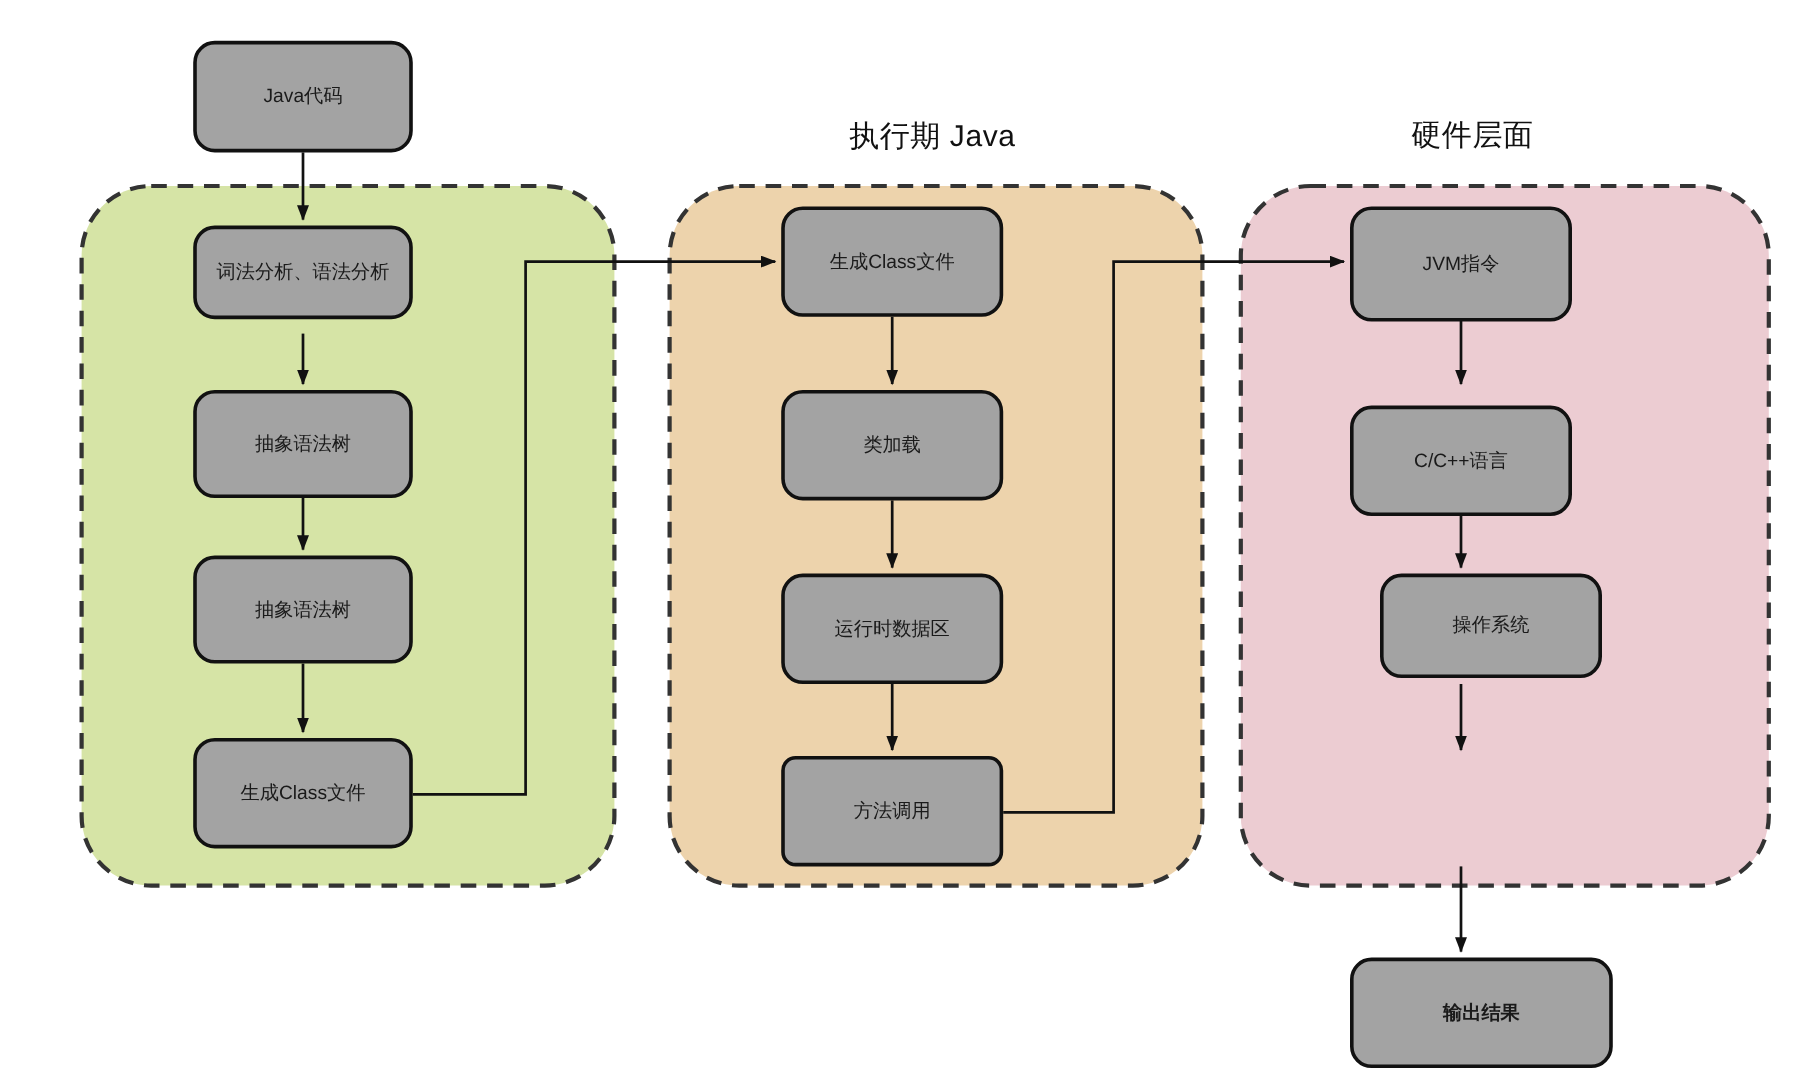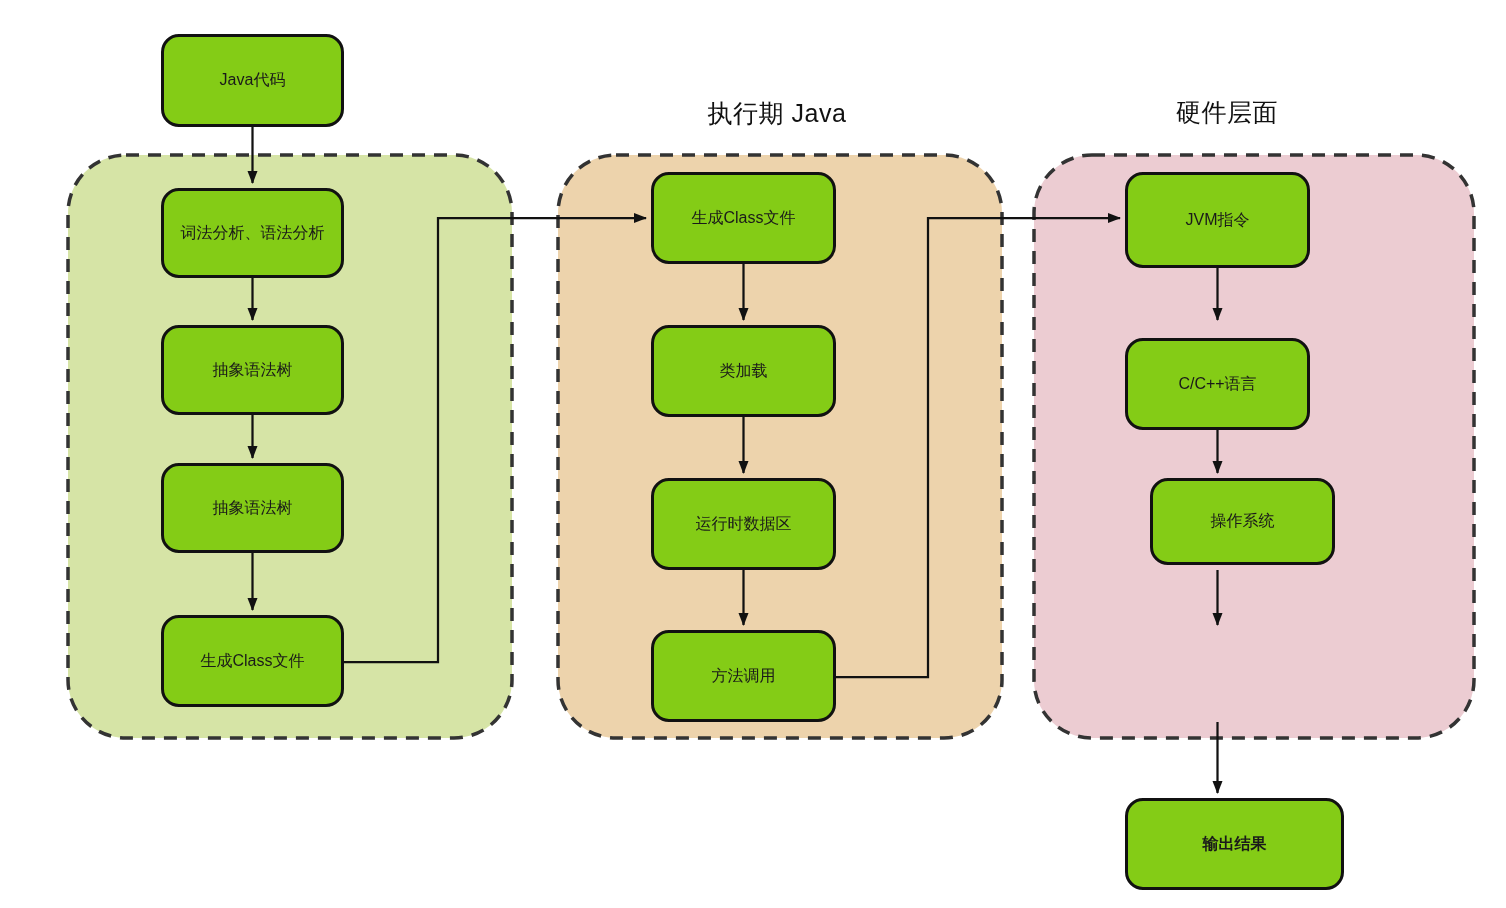--- a/index.html
+++ b/index.html
@@ -28,43 +28,43 @@
     white-space: nowrap;
     letter-spacing: 0.5px;
   }
   .group-label.centered {
     width: 300px;
     text-align: center;
   }
   .node {
     position: absolute;
     box-sizing: border-box;
-    background: #84cc16;
+    background: #a3a3a3;
     border: 3px solid #111111;
     border-radius: 18px;
     display: flex;
     align-items: center;
     justify-content: center;
     font-size: 16px;
     color: #1a1a1a;
     text-align: center;
     padding: 4px 8px;
     white-space: nowrap;
   }
   
   .n-java-code        { left: 161px; top: 34px;  width: 183px; height: 93px; }
-  .n-lexical          { left: 161px; top: 188px; width: 183px; height: 90px; }
+  .n-lexical          { left: 161px; top: 188px; width: 183px; height: 78px; }
   .n-ast-1            { left: 161px; top: 325px; width: 183px; height: 90px; }
   .n-ast-2            { left: 161px; top: 463px; width: 183px; height: 90px; }
   .n-gen-class-left   { left: 161px; top: 615px; width: 183px; height: 92px; }
   
   .n-gen-class-mid    { left: 651px; top: 172px; width: 185px; height: 92px; }
   .n-class-loading    { left: 651px; top: 325px; width: 185px; height: 92px; }
   .n-runtime-data     { left: 651px; top: 478px; width: 185px; height: 92px; }
-  .n-method-call      { left: 651px; top: 630px; width: 185px; height: 92px; }
+  .n-method-call      { left: 651px; top: 630px; width: 185px; height: 92px; border-radius: 12px; }
   
   .n-jvm-instructions { left: 1125px; top: 172px; width: 185px; height: 96px; }
   .n-c-cpp            { left: 1125px; top: 325px; width: 185px; height: 92px; margin-top: 13px; }
   .n-os               { left: 1125px; top: 478px; width: 185px; height: 87px; margin-left: 25px; }
   .n-return-result    { left: 1125px; top: 630px; width: 185px; height: 92px; }
   .n-output-result    { left: 1125px; top: 798px; width: 219px; height: 92px; font-weight: bold; }
 
   .l-compile  { left: 2px;    top: 109px; font-size: 26px; }
   .l-runtime  { left: 627px;  top: 97px; }
   .l-hardware { left: 1077px; top: 96px; }

